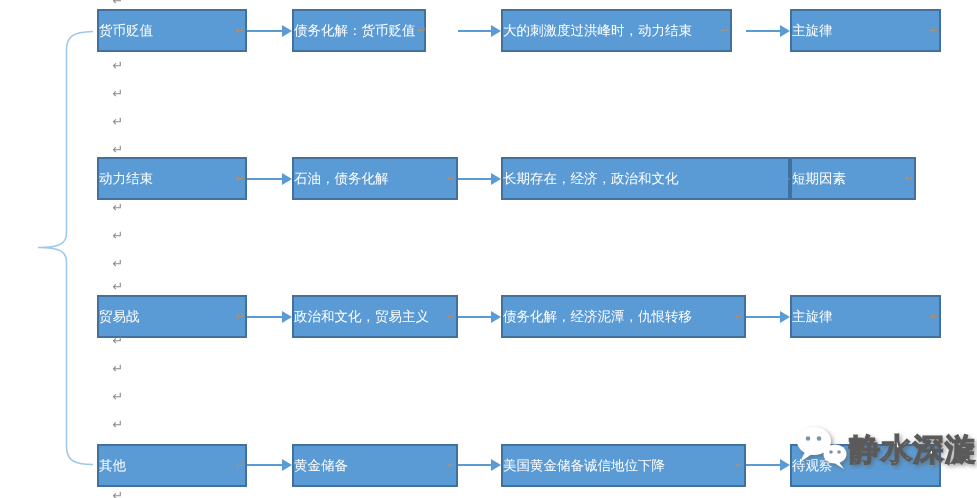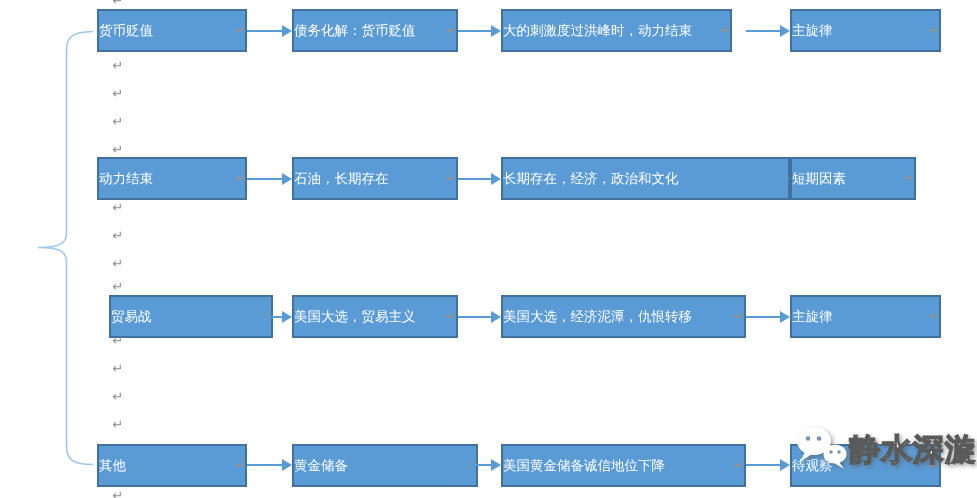--- a/index.html
+++ b/index.html
@@ -47,21 +47,21 @@
     <path d="M 93 31.5 C 72 32 66.5 37 66.5 50
              L 66.5 233 C 66.5 244 59 247.5 38 247.5
              C 59 247.5 66.5 251 66.5 262
              L 66.5 446 C 66.5 459 72 464.5 93 464.5" fill="none" stroke="#a3c7e8" stroke-width="1.6"></path>
   </svg>
 
   <div class="node" style="left:97px;top:9px;width:150px">
       <span class="node-label">货币贬值</span>
       <span class="pm-in">↵</span>
     </div>
-  <div class="node" style="left:292px;top:9px;width:166px">
+  <div class="node" style="left:292px;top:9px;width:134px">
       <span class="node-label">债务化解：货币贬值</span>
       <span class="pm-in">↵</span>
     </div>
   <div class="node" style="left:501px;top:9px;width:231px">
       <span class="node-label">大的刺激度过洪峰时，动力结束</span>
       <span class="pm-in">↵</span>
     </div>
   <div class="node" style="left:790px;top:9px;width:151px">
       <span class="node-label">主旋律</span>
       <span class="pm-in">↵</span>
@@ -77,21 +77,21 @@
   <div class="arrow" style="left:746px;top:25px;width:44px">
       <div class="shaft"></div>
       <div class="head"></div>
     </div>
 
   <div class="node" style="left:97px;top:157px;width:150px">
       <span class="node-label">动力结束</span>
       <span class="pm-in">↵</span>
     </div>
   <div class="node" style="left:292px;top:157px;width:166px">
-      <span class="node-label">石油，长期存在</span>
+      <span class="node-label">石油，债务化解</span>
       <span class="pm-in">↵</span>
     </div>
   <div class="node" style="left:501px;top:157px;width:289px">
       <span class="node-label">长期存在，经济，政治和文化</span>
       <span class="pm-in">↵</span>
     </div>
   <div class="node" style="left:790px;top:157px;width:126px">
       <span class="node-label">短期因素</span>
       <span class="pm-in">↵</span>
     </div>
@@ -101,30 +101,30 @@
     </div>
   <div class="arrow" style="left:458px;top:173px;width:43px">
       <div class="shaft"></div>
       <div class="head"></div>
     </div>
   <div class="arrow" style="left:746px;top:173px;width:44px">
       <div class="shaft"></div>
       <div class="head"></div>
     </div>
 
-  <div class="node" style="left:109px;top:295px;width:164px">
+  <div class="node" style="left:97px;top:295px;width:150px">
       <span class="node-label">贸易战</span>
       <span class="pm-in">↵</span>
     </div>
   <div class="node" style="left:292px;top:295px;width:166px">
-      <span class="node-label">美国大选，贸易主义</span>
+      <span class="node-label">政治和文化，贸易主义</span>
       <span class="pm-in">↵</span>
     </div>
   <div class="node" style="left:501px;top:295px;width:245px">
-      <span class="node-label">美国大选，经济泥潭，仇恨转移</span>
+      <span class="node-label">债务化解，经济泥潭，仇恨转移</span>
       <span class="pm-in">↵</span>
     </div>
   <div class="node" style="left:790px;top:295px;width:151px">
       <span class="node-label">主旋律</span>
       <span class="pm-in">↵</span>
     </div>
   <div class="arrow" style="left:247px;top:311px;width:45px">
       <div class="shaft"></div>
       <div class="head"></div>
     </div>
@@ -134,21 +134,21 @@
     </div>
   <div class="arrow" style="left:746px;top:311px;width:44px">
       <div class="shaft"></div>
       <div class="head"></div>
     </div>
 
   <div class="node" style="left:97px;top:444px;width:150px">
       <span class="node-label">其他</span>
       <span class="pm-in">↵</span>
     </div>
-  <div class="node" style="left:292px;top:444px;width:186px">
+  <div class="node" style="left:292px;top:444px;width:166px">
       <span class="node-label">黄金储备</span>
       <span class="pm-in">↵</span>
     </div>
   <div class="node" style="left:501px;top:444px;width:245px">
       <span class="node-label">美国黄金储备诚信地位下降</span>
       <span class="pm-in">↵</span>
     </div>
   <div class="node" style="left:790px;top:444px;width:151px">
       <span class="node-label">待观察</span>
       <span class="pm-in">↵</span>

